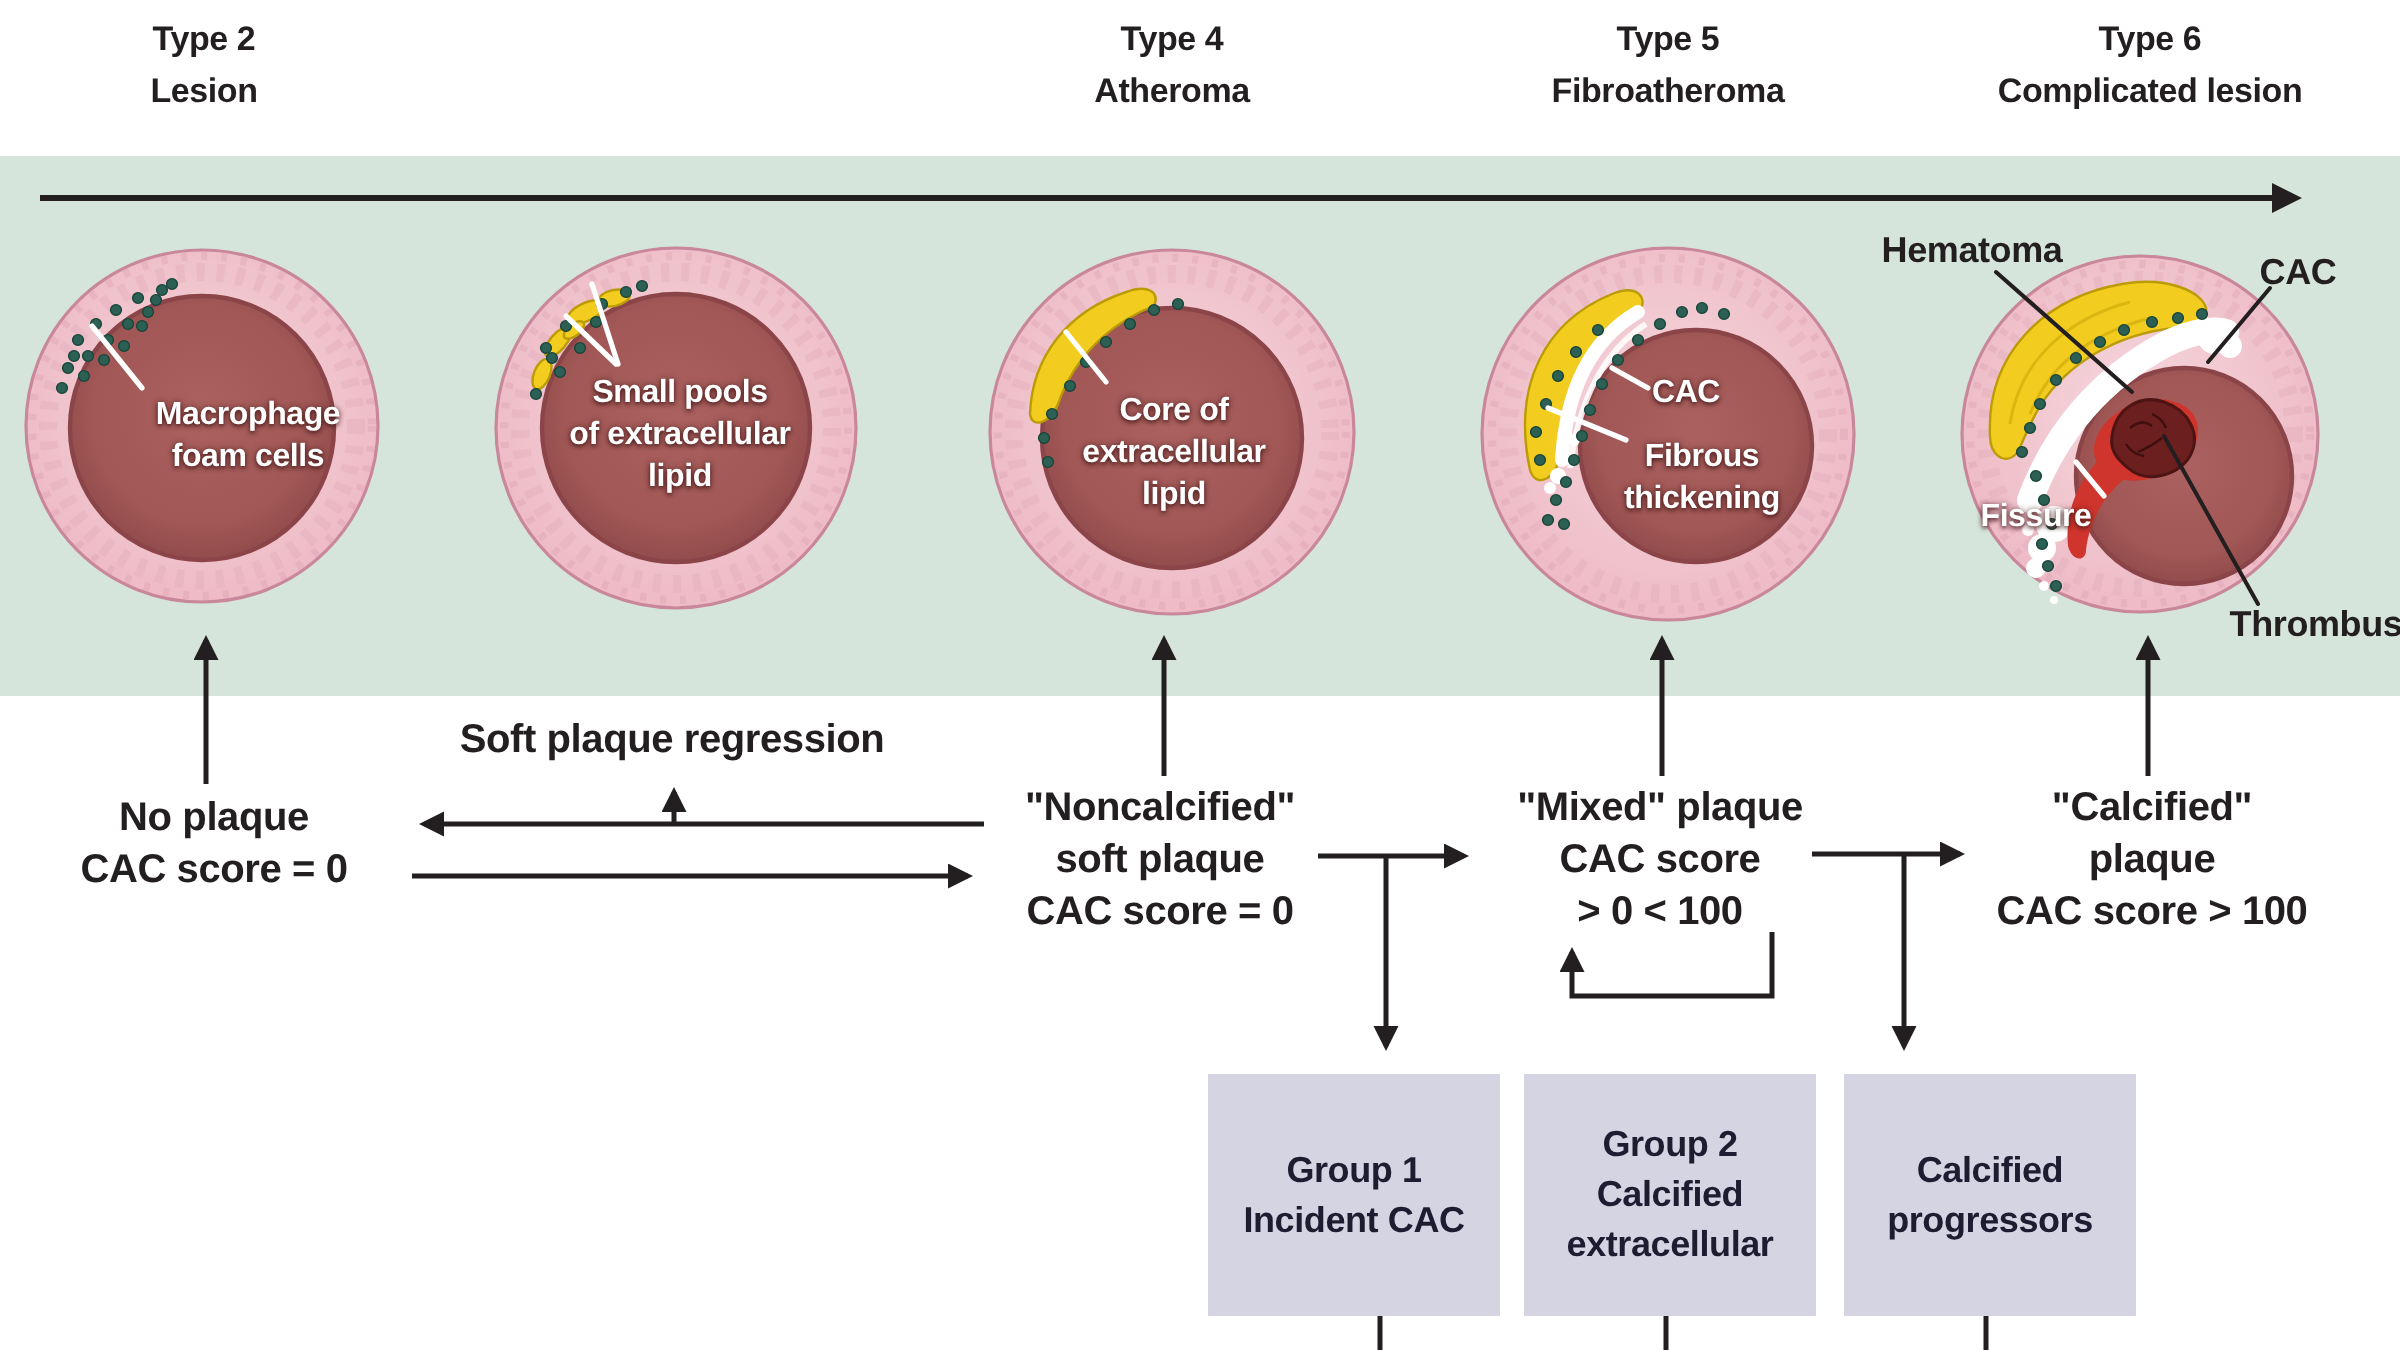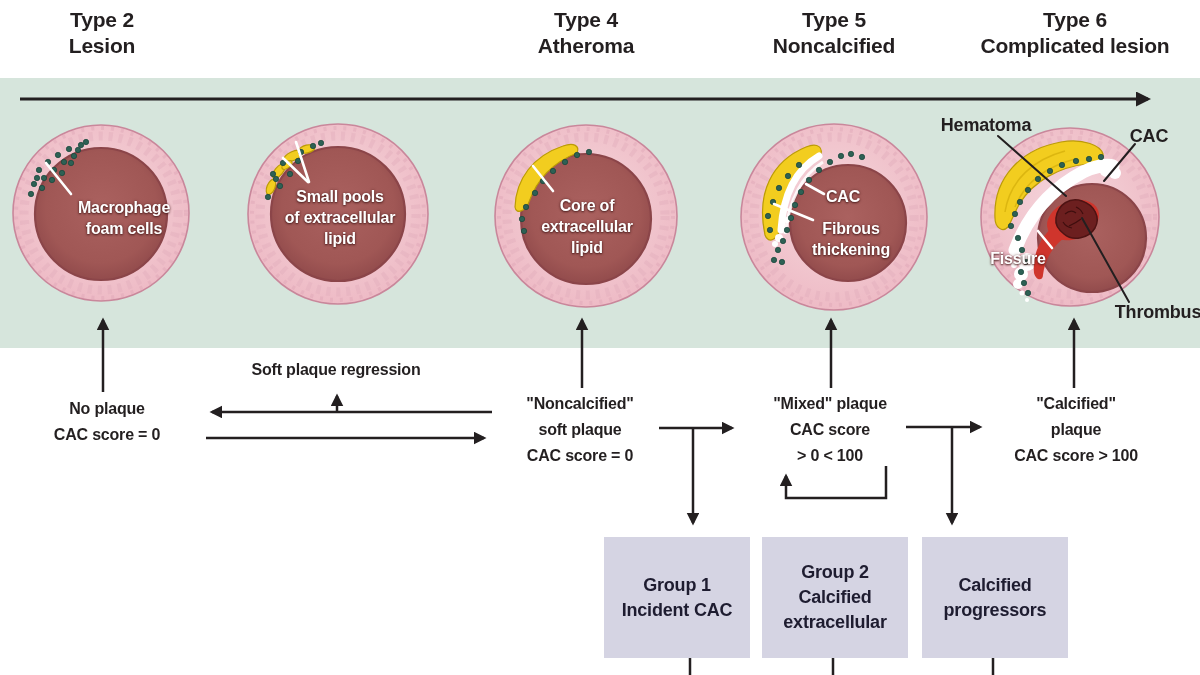--- a/index.html
+++ b/index.html
@@ -1,23 +1,23 @@
 <!DOCTYPE html>
 <html><head>
 <meta charset="utf-8">
 <style>
   html,body{margin:0;padding:0;background:#fff;}
   .fig{position:relative;width:1200px;height:675px;background:#ffffff;overflow:hidden;
        font-family:"Liberation Sans",sans-serif;font-weight:700;color:#231f20;letter-spacing:-0.2px;}
   .band{position:absolute;left:0;top:78px;width:1200px;height:270px;background:#d6e5dc;}
   .layer{position:absolute;left:0;top:0;}
   .hdr{position:absolute;top:7px;transform:translateX(-50%);text-align:center;
-       font-size:21px;line-height:26px;white-space:nowrap;}
+       font-size:17px;line-height:26px;white-space:nowrap;}
   .flowtxt{position:absolute;transform:translateX(-50%);text-align:center;
-       font-size:16px;line-height:26px;white-space:nowrap;}
+       font-size:20px;line-height:26px;white-space:nowrap;}
   .alabel{position:absolute;transform:translateX(-50%);text-align:center;color:#fff;
        font-size:16px;line-height:21px;white-space:nowrap;
        text-shadow:0 1px 2px rgba(70,25,25,.9),0 0 3px rgba(70,25,25,.55);}
   .alabel.dark{color:#231f20;text-shadow:none;font-size:18px;line-height:20px;}
   .gbox{position:absolute;top:537px;width:146px;height:121px;background:#d5d4e3;
        display:flex;flex-direction:column;justify-content:center;text-align:center;
        font-size:18px;line-height:25px;color:#1e1c30;}
   .wall{fill:url(#wallG);stroke:#c9879b;stroke-width:1.6;}
   .wt1{fill:none;stroke:#e3b0be;stroke-width:9;stroke-dasharray:4 6;opacity:.5;}
   .wt2{fill:none;stroke:#dda3b3;stroke-width:4;stroke-dasharray:3 7;opacity:.4;}
@@ -270,21 +270,21 @@
   <div class="hdr" style="left:102px">
     <div>Type 2</div>
     <div>Lesion</div>
   </div>
   <div class="hdr" style="left:586px">
     <div>Type 4</div>
     <div>Atheroma</div>
   </div>
   <div class="hdr" style="left:834px">
     <div>Type 5</div>
-    <div>Noncalcified</div>
+    <div>Fibroatheroma</div>
   </div>
   <div class="hdr" style="left:1075px">
     <div>Type 6</div>
     <div>Complicated lesion</div>
   </div>
 
   <div class="alabel" style="left:124px;top:197px">
     <div>Macrophage</div>
     <div>foam cells</div>
   </div>

